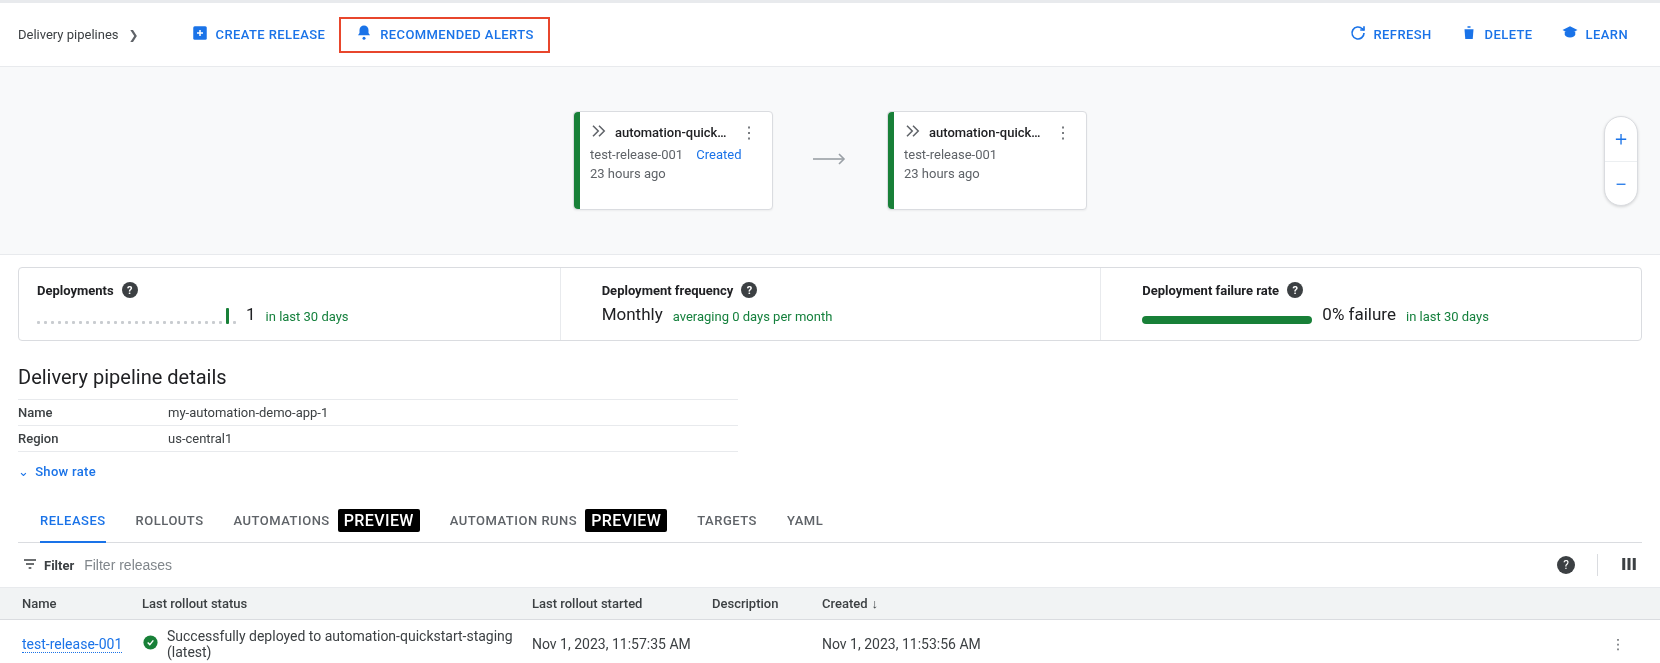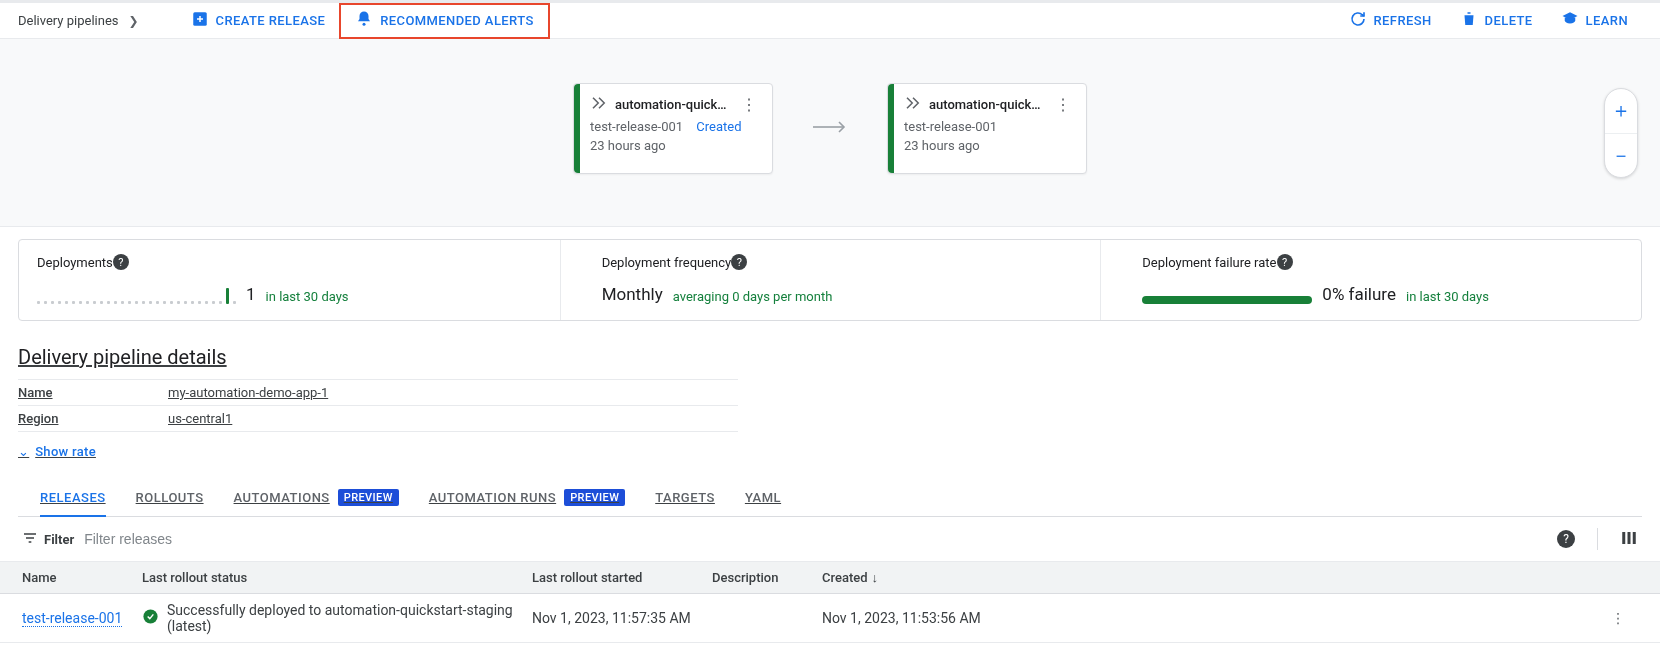--- a/index.html
+++ b/index.html
@@ -1,40 +1,40 @@
 <!DOCTYPE html>
 <html><head>
 <meta charset="utf-8">
 <style>
   * { box-sizing: border-box; }
   body { margin:0; font-family: Roboto, "Helvetica Neue", Arial, sans-serif; font-size:13px; color:#3c4043; background:#fff; }
   
   .topborder { height:3px; background:#e8eaed; }
 
   
-  .header { display:flex; align-items:center; height:36px; border-bottom:1px solid #e8eaed; padding:0 18px; background:#fff; }
+  .header { display:flex; align-items:center; height:64px; border-bottom:1px solid #e8eaed; padding:0 18px; background:#fff; }
   .bc-root { color:#3c4043; font-size:13px; cursor:pointer; }
   .bc-chev { color:#5f6368; margin:0 6px 0 10px; font-size:12px;}
   .bc-block { display:flex; flex-direction:column; line-height:1.2; }
   .bc-label { font-size:11px; color:#5f6368; letter-spacing:.3px; }
   .bc-name  { font-size:13px; color:#3c4043; }
   .hactions { display:flex; align-items:center; margin-left:32px; gap:0; }
   .hbtn { display:flex; align-items:center; gap:7px; padding:0 14px; height:36px;
           color:#1a73e8; font-weight:500; letter-spacing:.4px; font-size:13px;
           text-transform:uppercase; cursor:pointer; }
   .hbtn svg { width:18px; height:18px; }
   .highlight { border:2px solid #e8462c; border-radius:0;}
   .spacer { flex:1 1 auto; }
   
   
   .canvas { position:relative; background:#f8f9fa; padding:44px 0 36px 0; min-height:188px;
             border-bottom:1px solid #e8eaed;}
   .flow { display:flex; align-items:center; justify-content:center; gap:40px; }
   .stage { position:relative; width:200px; background:#fff; border:1px solid #dadce0; border-radius:4px;
-           padding:10px 12px 20px 16px; box-shadow:0 1px 2px rgba(0,0,0,.05);}
+           padding:10px 12px 28px 16px; box-shadow:0 1px 2px rgba(0,0,0,.05);}
   .stage::before { content:""; position:absolute; left:0; top:0; bottom:0; width:6px; background:#188038;
                    border-radius:4px 0 0 4px;}
   .stage-head { display:flex; align-items:center; gap:7px; }
   .ff-icon svg{ width:18px; height:18px; }
   .stage-name { flex:1; font-weight:500; color:#202124; white-space:nowrap; overflow:hidden; text-overflow:ellipsis;}
   .kebab { color:#5f6368; width:22px; text-align:center; cursor:pointer; font-size:16px;}
   .stage-line2 { margin-top:4px; font-size:13px; color:#5f6368;}
   .stage-line2 .promote { color:#1a73e8; margin-left:10px; cursor:pointer;}
   .stage-line3 { margin-top:4px; font-size:13px; color:#5f6368;}
   .arrow { color:#9aa0a6; }
@@ -45,47 +45,47 @@
           box-shadow:0 1px 3px rgba(0,0,0,.15); overflow:hidden;}
   .zoom div { height:44px; display:flex; align-items:center; justify-content:center;
               color:#1a73e8; font-size:20px; cursor:pointer;}
   .zoom div+div { border-top:1px solid #eceff1;}
 
   
   .mwrap { padding:12px 18px 0 18px; }
   .metrics { display:grid; grid-template-columns:1fr 1fr 1fr; border:1px solid #dadce0; border-radius:4px;}
   .mcell { padding:14px 18px 16px 18px; }
   .mcell+.mcell { border-left:1px solid #e8eaed;padding-left:41px;}
-  .mtitle { display:flex; align-items:center; font-size:13px; color:#202124; font-weight:400; margin-bottom:14px;}
+  .mtitle { display:flex; align-items:center; gap:8px; font-size:13px; color:#202124; font-weight:700; margin-bottom:6px;}
   .mtitle .q { width:16px;height:16px;border-radius:50%;background:#3c4043;color:#fff;font-size:11px;
                display:inline-flex;align-items:center;justify-content:center; cursor:pointer;}
   .mbody { display:flex; align-items:flex-end; gap:10px; color:#3c4043;}
   .spark { display:flex; align-items:flex-end; gap:4px; height:20px; }
   .spark i { display:block; width:3px; height:3px; background:#c9ccd0; border-radius:1px;}
   .spark i.hit { background:#188038; height:16px;}
   .bigval { font-size:17px; color:#202124;}
   .subtle { color:#15803d; font-size:13px;}
   .bar { flex:0 0 170px; height:8px; background:#188038; border-radius:4px;}
   
   
-  .details { padding:20px 18px 0 18px;text-decoration:underline; }
+  .details { padding:20px 18px 0 18px; }
   .h2 { font-size:20px; color:#202124; font-weight:400; margin:4px 0 10px 0;}
   .kv { width:720px; border-top:1px solid #e8eaed;}
   .kvrow { display:flex; border-bottom:1px solid #e8eaed; padding:5px 0;}
   .kvk { width:150px; color:#3c4043; font-weight:500;}
   .kvv { color:#3c4043;}
   .showmore { display:flex; align-items:center; gap:6px; color:#1a73e8; font-weight:500;
               letter-spacing:.3px; font-size:13px; padding:12px 0 6px 0; cursor:pointer;}
   
   
   .tabs { display:flex; gap:30px; border-bottom:1px solid #dadce0; margin-top:14px; padding-left:22px;}
   .tab { padding:10px 0; color:#5f6368; font-weight:500; letter-spacing:.5px; font-size:13px;
          text-transform:uppercase; cursor:pointer; display:flex; align-items:center; gap:8px;}
   .tab.active { color:#1a73e8; border-bottom:2px solid #1a73e8; margin-bottom:-1px;}
-  .badge { background:#1d4ed8; color:#fff; font-size:11px; padding:2px 6px; border-radius:2px;
+  .badge { background:#000000; color:#fff; font-size:16px; padding:2px 6px; border-radius:2px;
            letter-spacing:.4px;}
   
   
   .filterrow { display:flex; align-items:center; padding:8px 22px; border-bottom:1px solid #e8eaed;}
   .filterlabel { display:flex; align-items:center; gap:6px; font-weight:700; color:#3c4043;
                  margin-right:10px; cursor:pointer;}
   .finput { flex:1; border:0; outline:0; font-size:14px; color:#3c4043; padding:6px 0;}
   .finput::placeholder { color:#80868b;}
   .rtools { display:flex; align-items:center; gap:22px; color:#3c4043;}
   .rtools .sep { width:1px; height:22px; background:#dadce0;}

